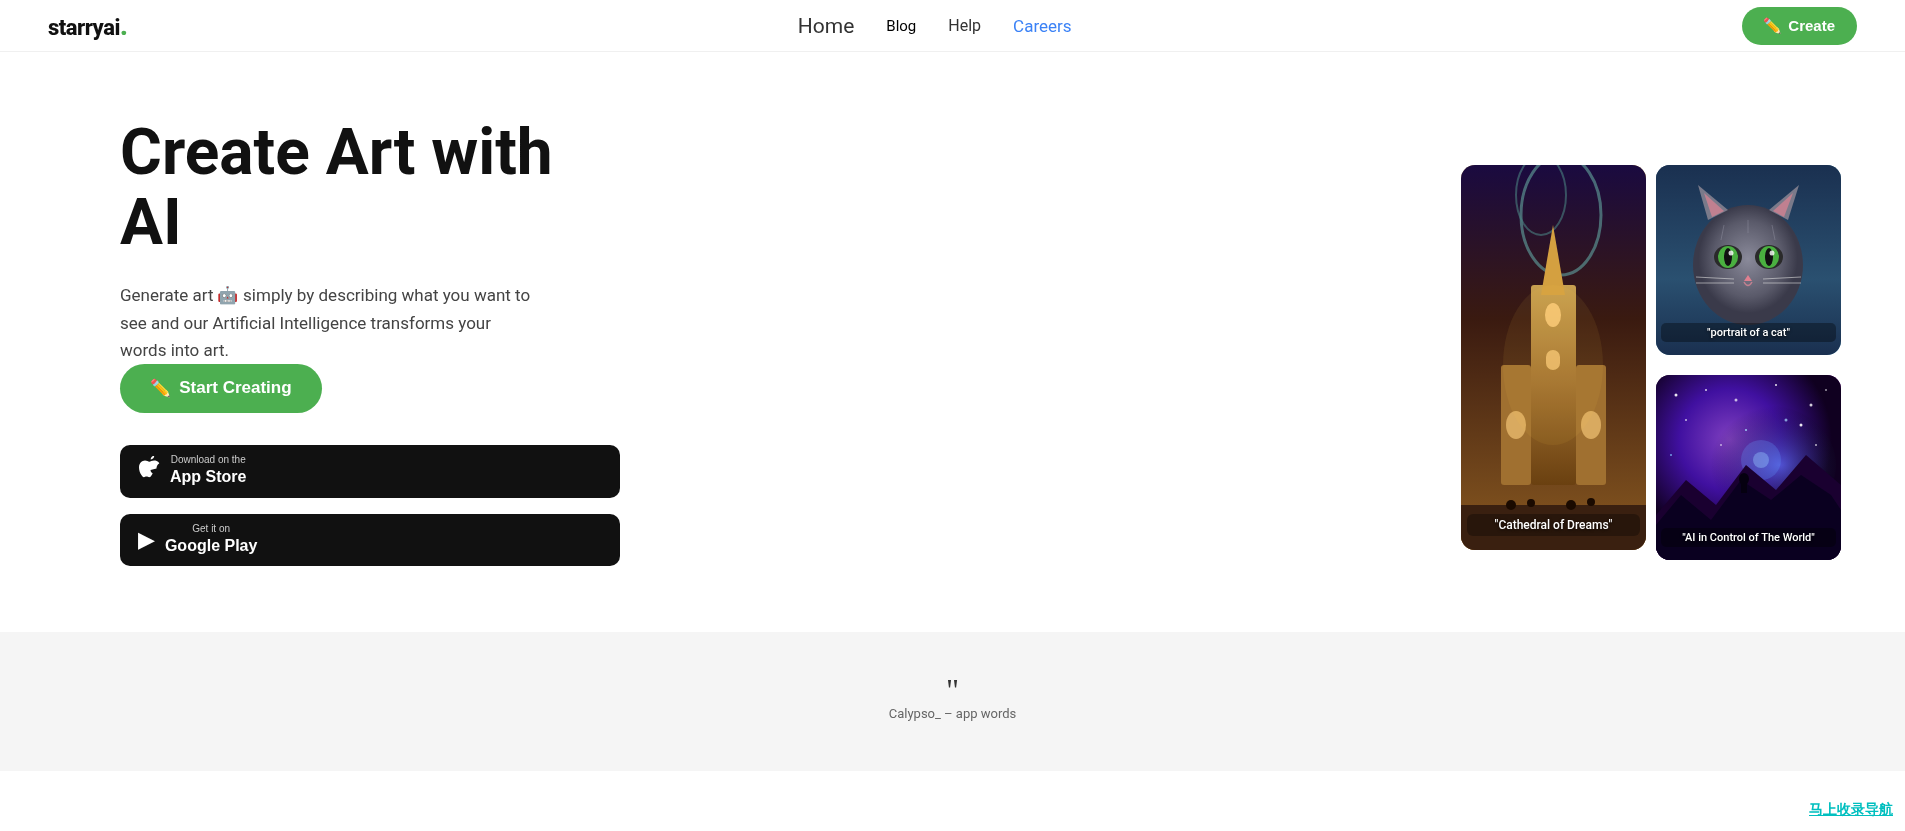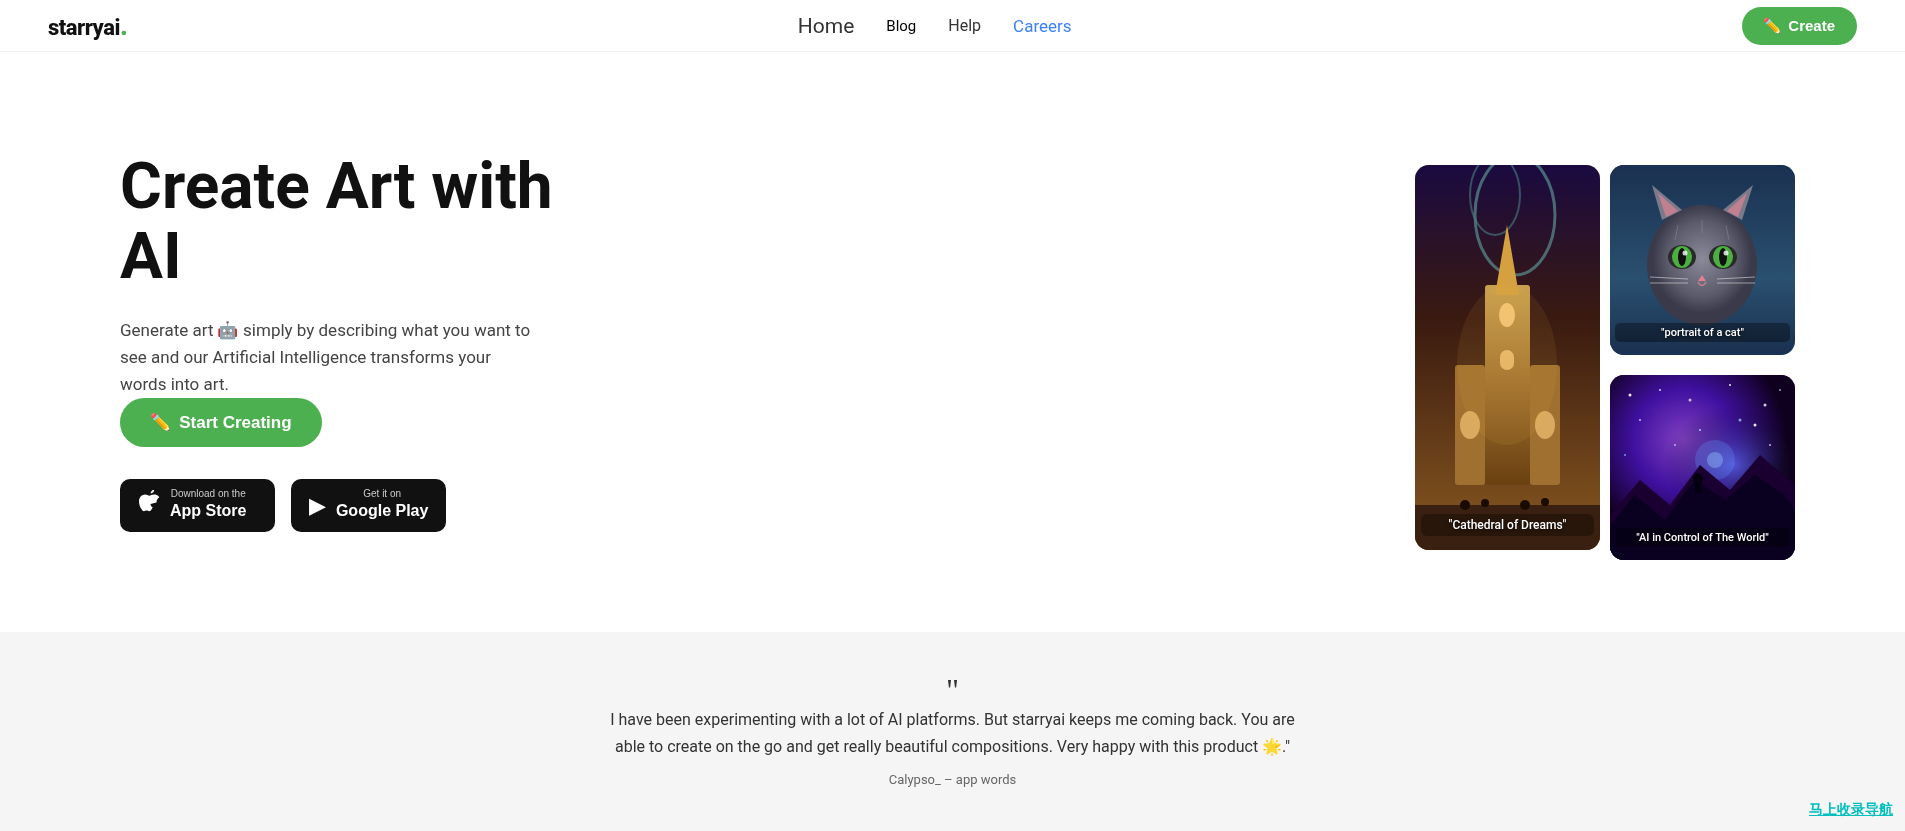--- a/index.html
+++ b/index.html
@@ -13,39 +13,39 @@
     }
     .nav-create-btn {
       background: #4CAF50; color: #fff; border: none; border-radius: 50px;
       padding: 10px 22px; font-size: 15px; font-weight: 600; cursor: pointer;
       display: flex; align-items: center; gap: 6px;
     }
 
     
     .hero {
       display: flex; align-items: center; justify-content: space-between;
-      padding: 60px 110px 60px 120px; min-height: 580px;
+      padding: 60px 64px 60px 120px; min-height: 580px;
     }
     .hero-left { max-width: 500px; }
     .hero-title {
       font-size: 64px; font-weight: 700; line-height: 1.1; color: #111;
       margin-bottom: 24px;
     }
     .hero-subtitle {
       font-size: 17px; color: #444; line-height: 1.6; 
       max-width: 420px;
     }
 
     .btn-start {
       background: #4CAF50; color: #fff; border: none; border-radius: 50px;
       padding: 14px 30px; font-size: 17px; font-weight: 600; cursor: pointer;
       display: inline-flex; align-items: center; gap: 8px; margin-bottom: 24px;
     }
 
-    .store-buttons { display: flex; gap: 16px; margin-top: 8px; }
+    .store-buttons { display: flex; gap: 16px; margin-top: 8px; flex-direction: column; }
     .store-btn {
       background: #111; color: #fff; border: none; border-radius: 10px;
       padding: 10px 18px; cursor: pointer; display: flex; align-items: center;
       gap: 10px; min-width: 155px;
     }
     .store-btn-text-top { font-size: 10px; color: #ccc; line-height: 1; }
     .store-btn-text-bottom { font-size: 16px; font-weight: 700; color: #fff; line-height: 1.3; margin-top: 2px; }
 
     
     .hero-right {
@@ -308,19 +308,16 @@
         <ellipse cx="88" cy="104" rx="5" ry="6" fill="#050010"></ellipse>
         <rect x="85" y="108" width="6" height="10" fill="#050010"></rect>
       </svg>
       <div class="art-card-label" style="font-size:11px;padding:3px 8px;background:rgba(0,0,0,0.35);border-radius:5px;margin:0 5px 5px;">"AI in Control of The World"</div>
     </div>
   </div>
 </section>
 
 <section class="testimonial">
   <span class="testimonial-quote-mark">"</span>
-  <p class="testimonial-text">
-    I have been experimenting with a lot of AI platforms. But starryai keeps me coming back. You are able to create on the go and get really beautiful compositions. Very happy with this product 🌟."
-  </p>
   <p class="testimonial-author">Calypso_ – app words</p>
 </section>
 
 <div class="watermark">马上收录导航</div>
 
 </body></html>

